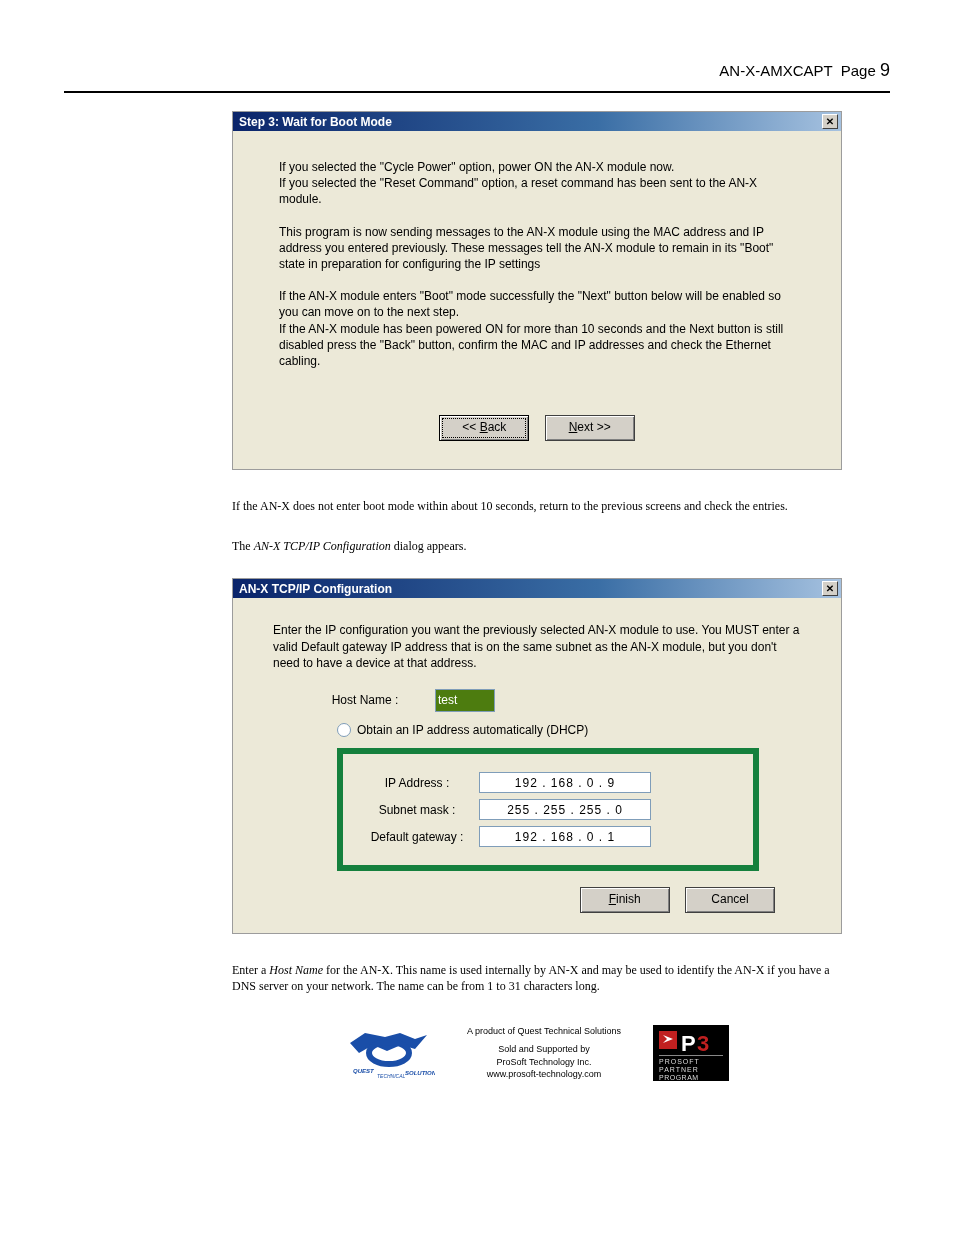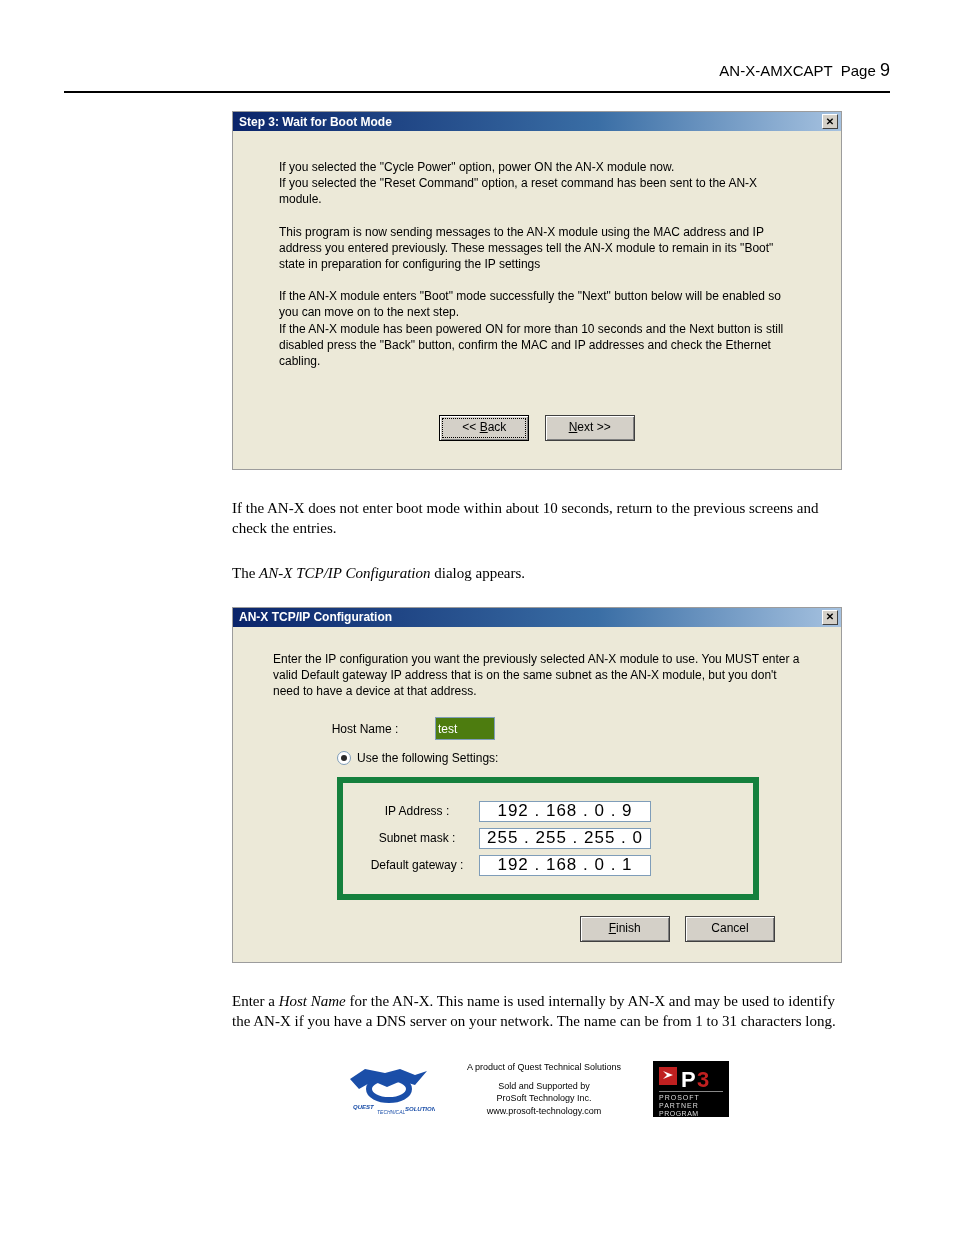--- a/index.html
+++ b/index.html
@@ -90,21 +90,21 @@
     vertical-align: middle;
     cursor: default;
   }
   .winbtn.focused {
     outline: 1px dotted #000;
     outline-offset: -4px;
     border: 1px solid #000;
   }
   .narrative {
     font-family: "Times New Roman", Times, serif;
-    font-size: 15px;
+    font-size: 12px;
     line-height: 1.35;
     margin: 0 0 24px 0;
   }
   .narrative em { font-style: italic; }
 
   
   .form-row {
     display: flex;
     align-items: center;
     margin: 6px 0;
@@ -131,21 +131,21 @@
   }
   .ipbox {
     border: 1px solid #7f9db9;
     background: #fff;
     height: 19px;
     width: 170px;
     display: inline-flex;
     align-items: center;
     justify-content: space-around;
     font-family: Tahoma, Arial, sans-serif;
-    font-size: 17px;
+    font-size: 12px;
     letter-spacing: 1px;
   }
   .radio-area { margin: 10px 0 10px 64px; }
   .radio-row {
     display: flex;
     align-items: center;
     gap: 6px;
     margin: 3px 0;
   }
   .radio {
@@ -246,22 +246,22 @@
       <div class="content" style="padding:24px 40px 10px 40px;">
         <p>Enter the IP configuration you want the previously selected AN-X module to use. You MUST enter a valid Default gateway IP address that is on the same subnet as the AN-X module, but you don't need to have a device at that address.</p>
 
         <div class="form-row" style="margin-left:28px; margin-top:18px;">
           <div class="form-label">Host Name :</div>
           <div class="txtbox highlight" style="width:52px;">test</div>
         </div>
 
         <div class="radio-area">
           <div class="radio-row">
-            <span class="radio checked"></span>
-            <span>Use the following Settings:</span>
+            <span class="radio"></span>
+            <span>Obtain an IP address automatically (DHCP)</span>
           </div>
         </div>
 
         <div class="ip-section">
           <div class="form-row">
             <div class="form-label" style="width:112px;">IP Address :</div>
             <div class="ipbox">192  .  168  .    0  .    9</div>
           </div>
           <div class="form-row">
             <div class="form-label" style="width:112px;">Subnet mask :</div>

